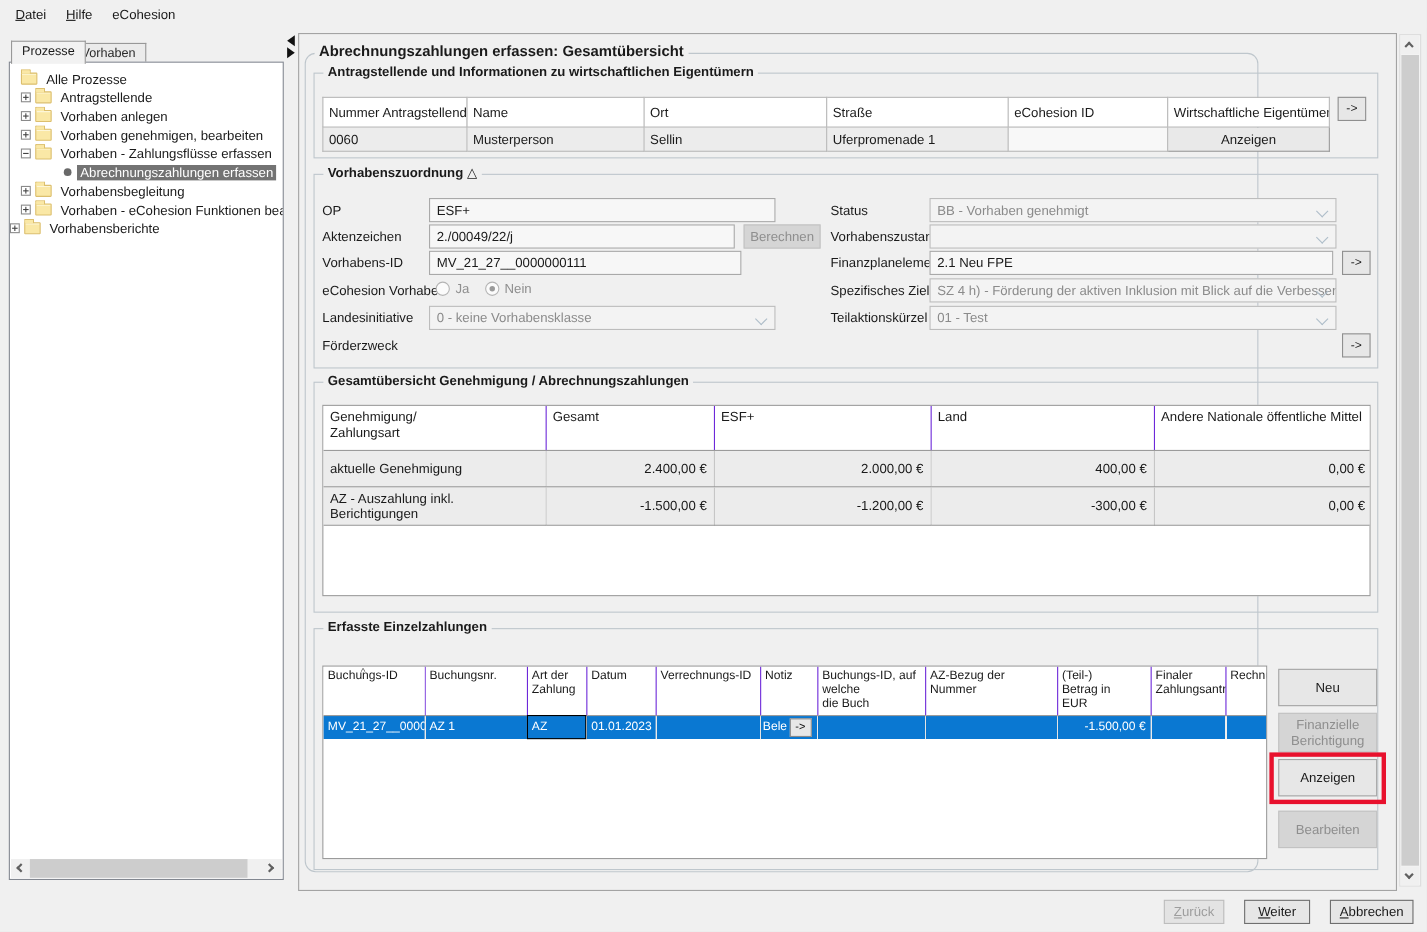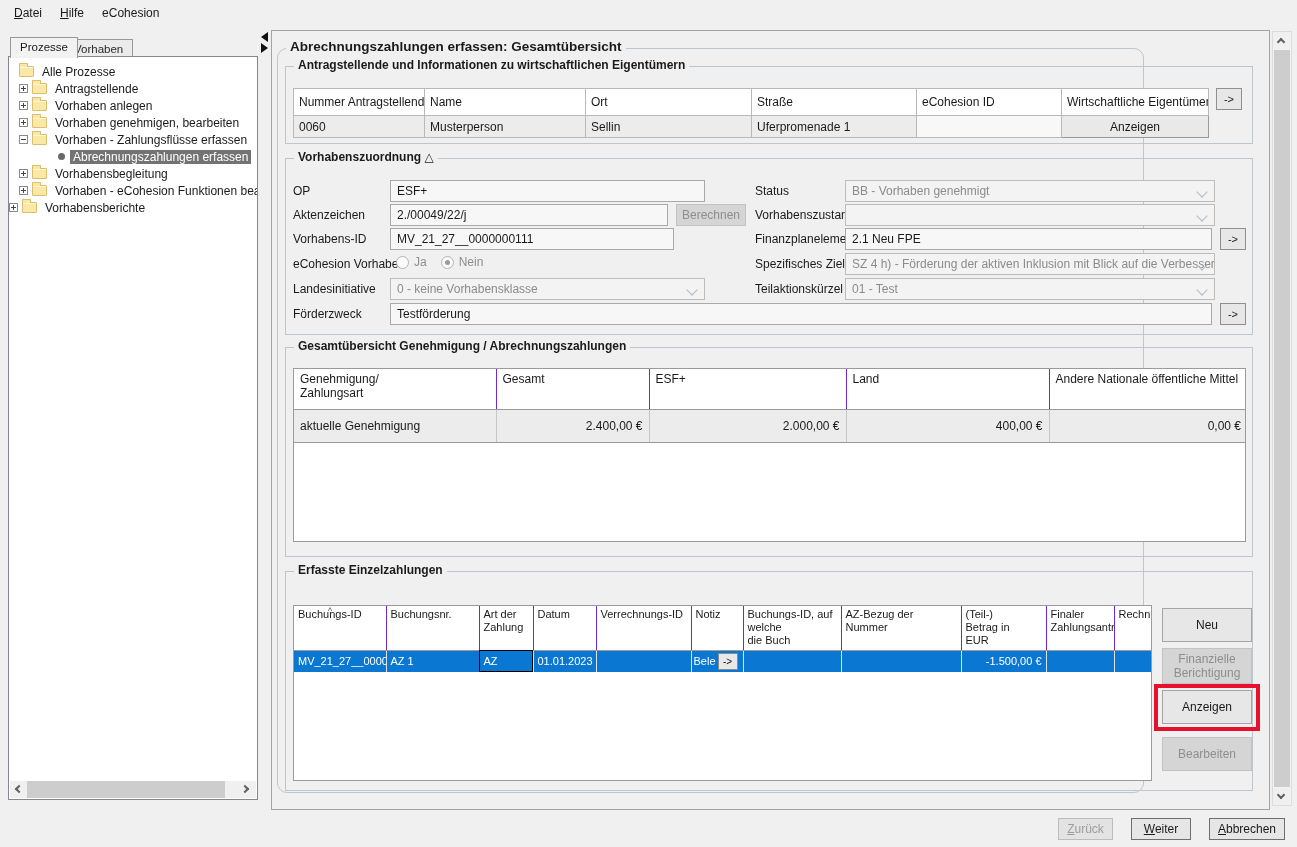--- a/index.html
+++ b/index.html
@@ -228,21 +228,20 @@
     <span class="radio"></span>
     <span class="radio-lbl">Ja</span>
     <span class="radio checked"></span>
     <span class="radio-lbl">Nein</span>
   </div>
 
   <div class="flabel" style="left:293px; top:278px;">Landesinitiative</div>
   <div class="dd" style="left:390px; top:278px; width:315px;">0 - keine Vorhabensklasse</div>
 
   <div class="flabel" style="left:293px; top:303px;">Förderzweck</div>
-  <div class="input" style="left:390px; top:303px; width:822px;">Testförderung</div>
   <div class="btn-sm" style="left:1220px; top:303px;">-&gt;</div>
 
   <div class="flabel" style="left:755px; top:180px;">Status</div>
   <div class="dd" style="left:845px; top:180px; width:370px;">BB - Vorhaben genehmigt</div>
 
   <div class="flabel" style="left:755px; top:204px;">Vorhabenszustand</div>
   <div class="dd" style="left:845px; top:204px; width:370px;"></div>
 
   <div class="flabel" style="left:755px; top:228px;">Finanzplanelement</div>
   <div class="input" style="left:845px; top:228px; width:367px;">2.1 Neu FPE</div>
@@ -273,20 +272,27 @@
         <th>Gesamt</th>
         <th>ESF+</th>
         <th>Land</th>
         <th style="border-right:none;">Andere Nationale öffentliche Mittel</th>
       </tr>
       <tr>
         <td style="height:33px; white-space:normal;">aktuelle Genehmigung</td>
         <td class="num">2.400,00 €</td>
         <td class="num">2.000,00 €</td>
         <td class="num">400,00 €</td>
+        <td class="num" style="border-right:none;">0,00 €</td>
+      </tr>
+      <tr>
+        <td style="height:35px; white-space:normal;">AZ - Auszahlung inkl. Berichtigungen</td>
+        <td class="num">-1.500,00 €</td>
+        <td class="num">-1.200,00 €</td>
+        <td class="num">-300,00 €</td>
         <td class="num" style="border-right:none;">0,00 €</td>
       </tr>
     </tbody>
       </table>
   </div>
 
   <div class="gb" style="left:285px; top:571px; width:968px; height:220px;">
     <span class="gb-title">Erfasste Einzelzahlungen</span>
   </div>
   <div class="panel-table" style="left:293px; top:605px; width:859px; height:176px;">

